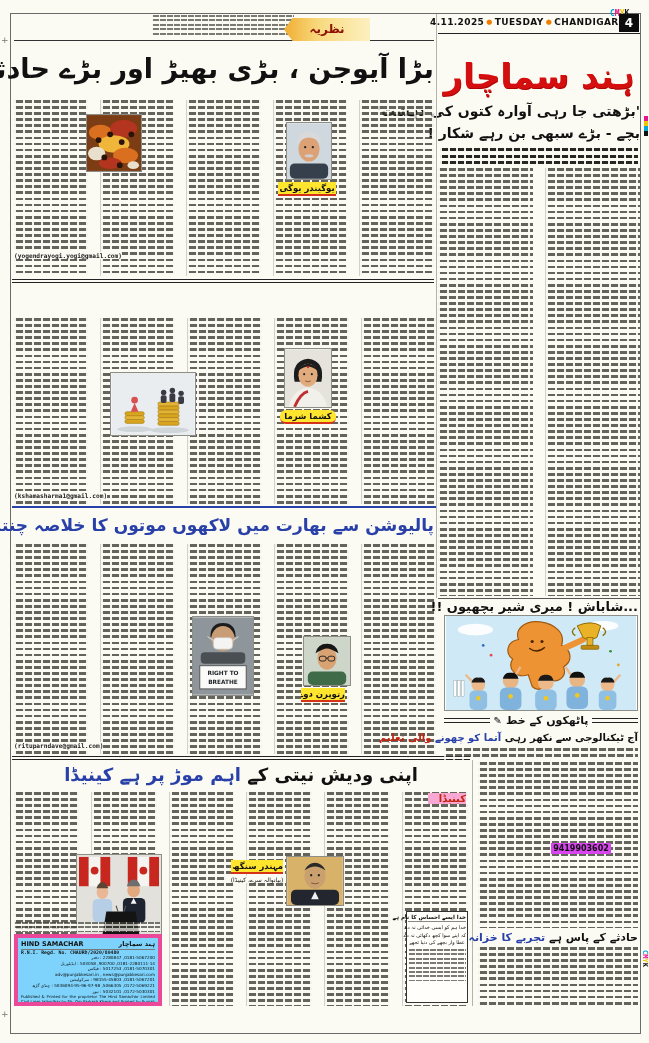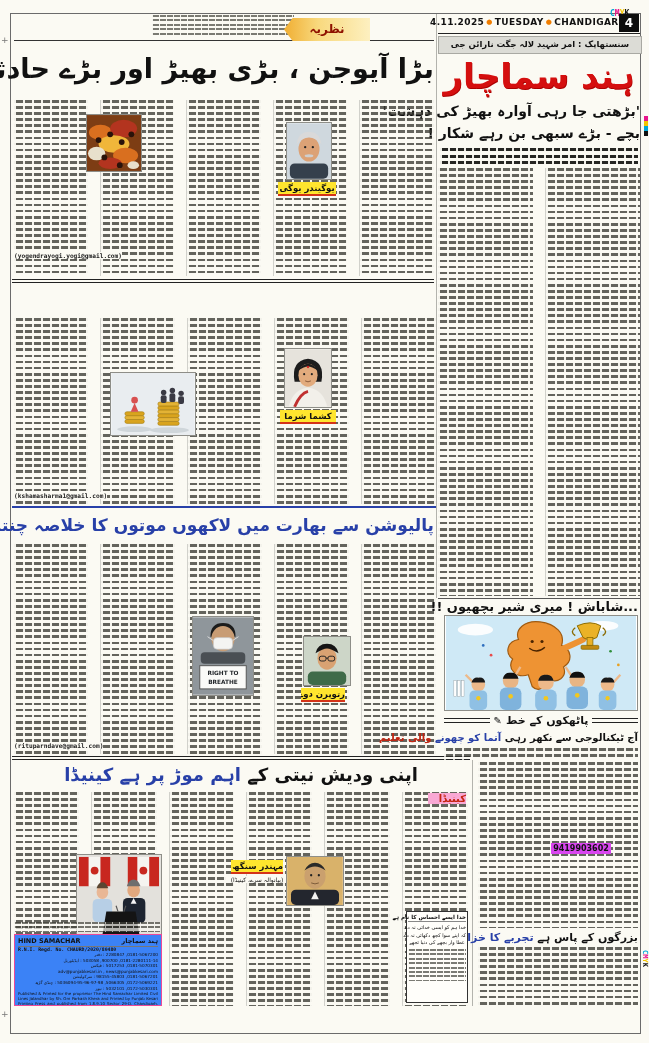--- a/index.html
+++ b/index.html
@@ -53,21 +53,21 @@
   .letters-head{display:flex;align-items:center;gap:4px;}
   .letters-head .dline{flex:1;border-top:1px solid #222;border-bottom:1px solid #222;height:3px;}
   .letters-title{font-size:11px;font-weight:bold;direction:rtl;white-space:nowrap;}
   .l1h{font-size:10px;font-weight:bold;direction:rtl;text-align:center;line-height:17px;white-space:nowrap;}
   .l2h{font-size:11px;font-weight:bold;direction:rtl;text-align:center;line-height:14px;white-space:nowrap;}
   .red{color:#c42410;}
   .caption{font-size:13px;font-weight:bold;direction:rtl;text-align:center;line-height:14px;white-space:nowrap;}
   .poem{border:1px solid #333;background:#fffefa;direction:rtl;text-align:center;padding:2px 1px;box-sizing:border-box;}
   .poem .t{font-size:5.6px;font-weight:bold;border-bottom:1px solid #888;padding-bottom:1px;margin-bottom:2px;white-space:nowrap;}
   .poem .l{font-size:5px;line-height:7.5px;white-space:nowrap;}
-  .imprint{border:1px solid #ec4899;background:#3b82f6;box-sizing:border-box;padding:2px 3px;overflow:hidden;}
+  .imprint{border:4px solid #ec4899;background:#7dd3fc;box-sizing:border-box;padding:2px 3px;overflow:hidden;}
   .imprint .nm{display:flex;justify-content:space-between;align-items:baseline;border-bottom:1px solid #777;padding-bottom:1px;}
   .imprint .nm .en{font-size:6.5px;font-weight:bold;}
   .imprint .nm .ur{font-size:6.5px;font-weight:bold;direction:rtl;}
   .imprint .rni{font-family:"DejaVu Sans Mono",monospace;font-size:4.8px;font-weight:bold;white-space:nowrap;}
   .imprint .cl{font-size:4.2px;direction:rtl;text-align:right;line-height:5.6px;white-space:nowrap;overflow:hidden;}
   .imprint .pub{font-size:3.9px;line-height:4.8px;text-align:justify;margin-top:1px;}
   .lead-word{color:#c42410;font-size:10px;font-weight:bold;direction:rtl;text-align:right;}
   .loc{font-size:6px;direction:rtl;text-align:center;white-space:nowrap;}
   .phone-chip{background:#d946ef;font-size:8px;font-weight:bold;text-align:center;line-height:11px;}
   .vmark{writing-mode:vertical-rl;font-size:7px;font-weight:bold;font-family:"DejaVu Sans Mono",monospace;}
@@ -94,23 +94,22 @@
   </div>
   <div class="abs plus" style="left:1px;top:36px;">+</div>
   <div class="abs plus" style="left:1px;top:1010px;">+</div>
 
   <div class="abs datebar" style="left:430px;top:14px;width:182px;">
     <span>4.11.2025</span><span class="dot">●</span><span>TUESDAY</span><span class="dot">●</span><span>CHANDIGARH</span>
   </div>
   <div class="abs pagebox" style="left:619px;top:14px;width:20px;height:18px;">4</div>
   <div class="abs rule-thin" style="left:438px;top:33px;width:202px;background:#222;"></div>
 
-  <div class="abs kicker" style="left:438px;top:36px;width:202px;height:16px;">سنستھاپک : امر شہید لالہ جگت نارائن جی</div>
   <div class="abs masthead-title" style="left:438px;top:53px;width:202px;height:46px;">ہند سماچار</div>
-  <div class="abs mast-h" style="left:438px;top:100px;width:202px;">'بڑھتی جا رہی آوارہ بھیڑ کی دہشت'</div>
+  <div class="abs mast-h" style="left:438px;top:100px;width:202px;">'بڑھتی جا رہی آوارہ کتوں کی دہشت'</div>
   <div class="abs mast-h" style="left:438px;top:122px;width:202px;">بچے - بڑے سبھی بن رہے شکار !</div>
   <div class="abs sim-bold" style="left:440px;top:148px;width:198px;height:16px;"></div>
   <div class="abs cols" style="left:438px;top:168px;width:202px;height:428px;">
     <div class="col sim"></div>
     <div class="col sim"></div>
   </div>
   <div class="abs rule-thin" style="left:438px;top:598px;width:202px;"></div>
 
   <div class="abs vrule" style="left:436px;top:14px;height:584px;"></div>
   <div class="abs vrule" style="left:472px;top:760px;height:246px;"></div>
@@ -206,21 +205,21 @@
       <ellipse cx="24" cy="27" rx="10" ry="12" fill="#e2ab7d"></ellipse>
       <path d="M14,22 Q18,15 24,15 Q30,15 34,22 Q28,18 24,18 Q20,18 14,22 Z" fill="#1c1c1c"></path>
       <circle cx="24" cy="18.5" r="1.2" fill="#c22"></circle>
       <circle cx="20" cy="26" r="1.1" fill="#222"></circle>
         <circle cx="28" cy="26" r="1.1" fill="#222"></circle>
       <path d="M21,33 Q24,35 27,33" stroke="#8a5a3a" fill="none" stroke-width="1"></path>
       <path d="M4,60 Q8,42 24,40 Q40,42 44,60 Z" fill="#f2f0ea"></path>
       <path d="M10,60 Q16,46 24,44" stroke="#c03030" stroke-width="3" fill="none"></path>
     </svg>
   </div>
-  <div class="abs chip" style="left:280px;top:410px;width:56px;z-index:2;">کشما شرما</div>
+  <div class="abs chip" style="left:280px;top:410px;width:56px;z-index:2;border-radius:6px;">کشما شرما</div>
   <div class="abs email" style="left:14px;top:492px;z-index:2;background:#fbfaf3;">(kshamasharma1@gmail.com)</div>
 
   <div class="abs rule-blue" style="left:12px;top:506px;width:424px;"></div>
 
   <div class="abs h3 h-blue" style="left:14px;top:511px;width:420px;">پالیوشن سے بھارت میں لاکھوں موتوں کا خلاصہ چنتا جنک !</div>
   <div class="abs cols" style="left:14px;top:544px;width:422px;height:210px;">
     <div class="col sim"></div>
     <div class="col sim"></div>
     <div class="col sim"></div>
     <div class="col sim"></div>
@@ -412,17 +411,17 @@
   </div>
 
   <div class="abs l1h" style="left:442px;top:729px;width:196px;">
     <span>آج ٹیکنالوجی سے نکھر رہی </span><span class="h-blue">آتما کو چھونے </span><span class="red">والی تعلیم</span>
   </div>
   <div class="abs sim" style="left:444px;top:748px;width:194px;height:12px;"></div>
   <div class="abs sim" style="left:478px;top:762px;width:160px;height:166px;"></div>
   <div class="abs phone-chip" style="left:551px;top:843px;width:60px;z-index:2;">9419903602</div>
 
   <div class="abs l2h" style="left:478px;top:931px;width:160px;">
-    <span>بزرگوں کے پاس ہے </span><span class="h-blue">تجربے کا خزانہ</span>
+    <span>حادثے کے پاس ہے </span><span class="h-blue">تجربے کا خزانہ</span>
   </div>
   <div class="abs sim" style="left:478px;top:947px;width:160px;height:58px;"></div>
 
 </div>
 
 </body></html>

